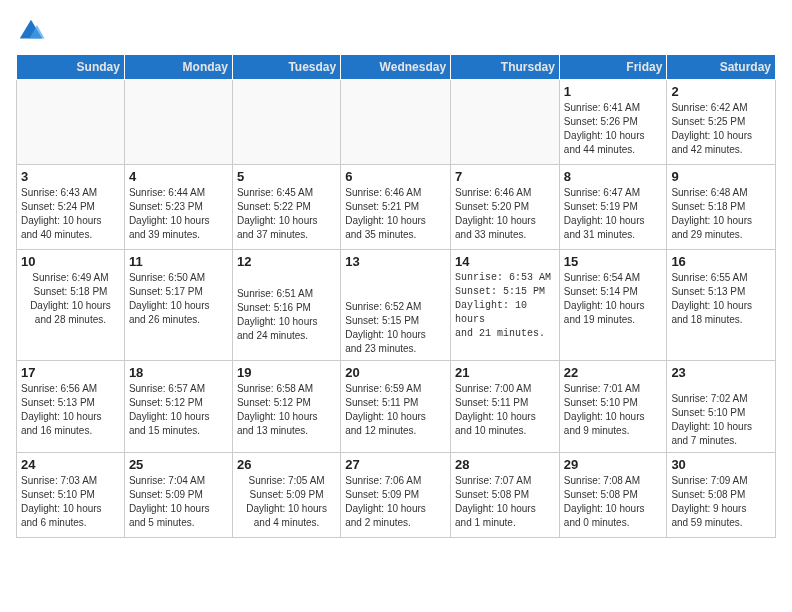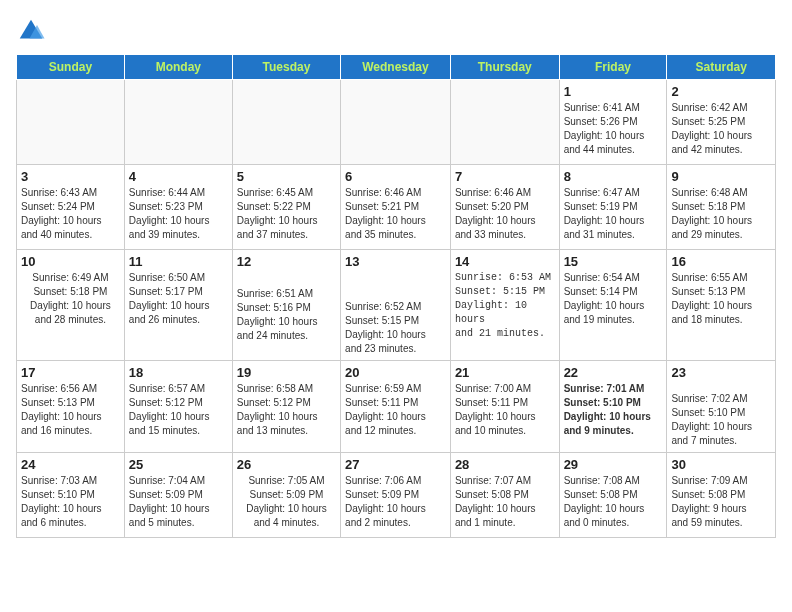--- a/index.html
+++ b/index.html
@@ -44,23 +44,23 @@
       font-size: 14px;
       color: #555;
     }
     .calendar {
       width: 100%;
       border-collapse: collapse;
       font-size: 11px;
     }
     .calendar th {
       background: #2175c8;
-      color: #bef264;
+      color: #e5e5e5;
       padding: 5px 4px;
-      text-align: center;
+      text-align: right;
       font-size: 12px;
       font-weight: bold;
       border: 1px solid #fff;
     }
     .calendar td {
       border: 1px solid #ccc;
       vertical-align: top;
       padding: 4px;
       width: 113px;
       min-height: 80px;
@@ -272,21 +272,21 @@
         </td>
         <td>
           <span class="day-number">21</span>
           <div class="day-info" style="white-space: pre-line;">Sunrise: 7:00 AM
 Sunset: 5:11 PM
 Daylight: 10 hours
 and 10 minutes.</div>
         </td>
         <td>
           <span class="day-number">22</span>
-          <div class="day-info" style="white-space: pre-line; font-weight: bold;">Sunrise: 7:01 AM
+          <div class="day-info" style="white-space: pre-line;">Sunrise: 7:01 AM
 Sunset: 5:10 PM
 Daylight: 10 hours
 and 9 minutes.</div>
         </td>
         <td>
           <span class="day-number">23</span>
           <div class="day-info" style="white-space: pre-line; margin-top: 12px;">Sunrise: 7:02 AM
 Sunset: 5:10 PM
 Daylight: 10 hours
 and 7 minutes.</div>

